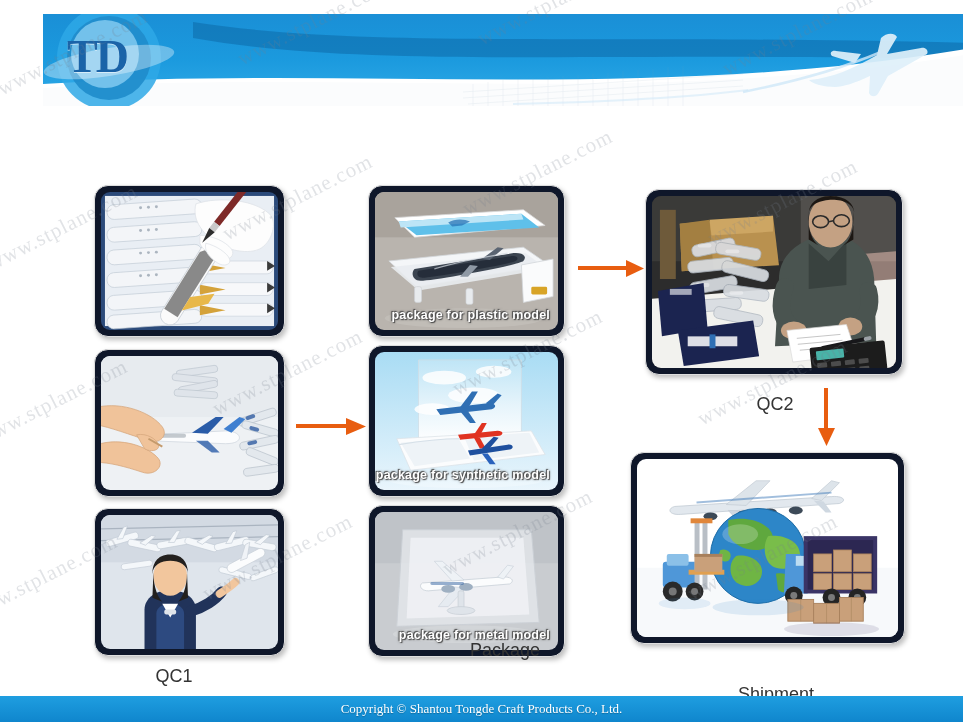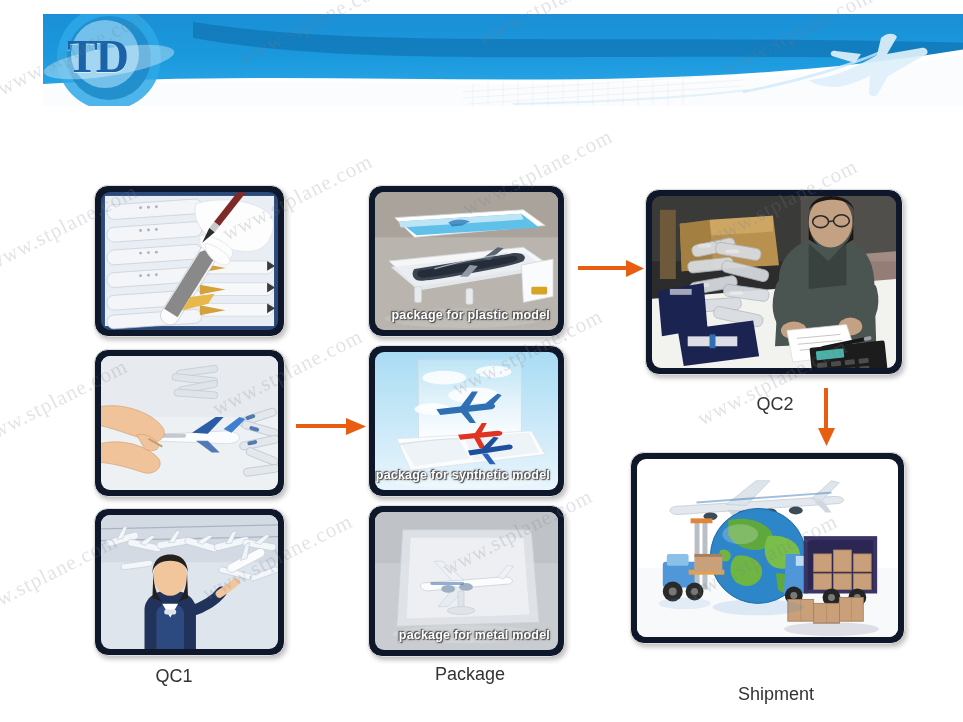--- a/index.html
+++ b/index.html
@@ -670,21 +670,21 @@
     <path d="M0 16 L52 16" stroke="#e85d10" stroke-width="4" fill="none"></path>
     <path d="M50 8 L70 16.5 L50 25 Z" fill="#e85d10"></path>
   </svg>
 
   <svg class="arrow" style="left:810px; top:388px;" width="34" height="62" viewBox="0 0 34 62">
     <path d="M16 0 L16 42" stroke="#e85d10" stroke-width="4" fill="none"></path>
     <path d="M8 40 L16.5 58 L25 40 Z" fill="#e85d10"></path>
   </svg>
 
   <div class="glabel" style="left:104px; top:666px; width:140px;">QC1</div>
-  <div class="glabel" style="left:400px; top:664px; width:140px;">Package</div>
+  <div class="glabel" style="left:400px; top:640px; width:140px;text-align:right;">Package</div>
   <div class="glabel" style="left:710px; top:394px; width:130px;">QC2</div>
   <div class="glabel" style="left:706px; top:668px; width:140px;margin-top:16px;">Shipment</div>
 
   <div class="wm-layer">
     <div class="wm" style="left:-10px;  top:40px;">www.stplane.com</div>
     <div class="wm" style="left:230px;  top:10px;">www.stplane.com</div>
     <div class="wm" style="left:470px;  top:-10px;">www.stplane.com</div>
     <div class="wm" style="left:715px;  top:20px;">www.stplane.com</div>
     <div class="wm" style="left:-20px;  top:215px;">www.stplane.com</div>
     <div class="wm" style="left:215px;  top:185px;">www.stplane.com</div>
@@ -693,14 +693,17 @@
     <div class="wm" style="left:-30px;  top:390px;">www.stplane.com</div>
     <div class="wm" style="left:205px;  top:360px;">www.stplane.com</div>
     <div class="wm" style="left:445px;  top:340px;">www.stplane.com</div>
     <div class="wm" style="left:690px;  top:370px;">www.stplane.com</div>
     <div class="wm" style="left:-40px;  top:565px;">www.stplane.com</div>
     <div class="wm" style="left:195px;  top:545px;">www.stplane.com</div>
     <div class="wm" style="left:435px;  top:520px;">www.stplane.com</div>
     <div class="wm" style="left:680px;  top:545px;">www.stplane.com</div>
   </div>
 
+  <div class="footer">
+    <span>Copyright ©   Shantou Tongde Craft Products Co., Ltd.</span>
+  </div>
 
 </div>
 
 </body></html>

